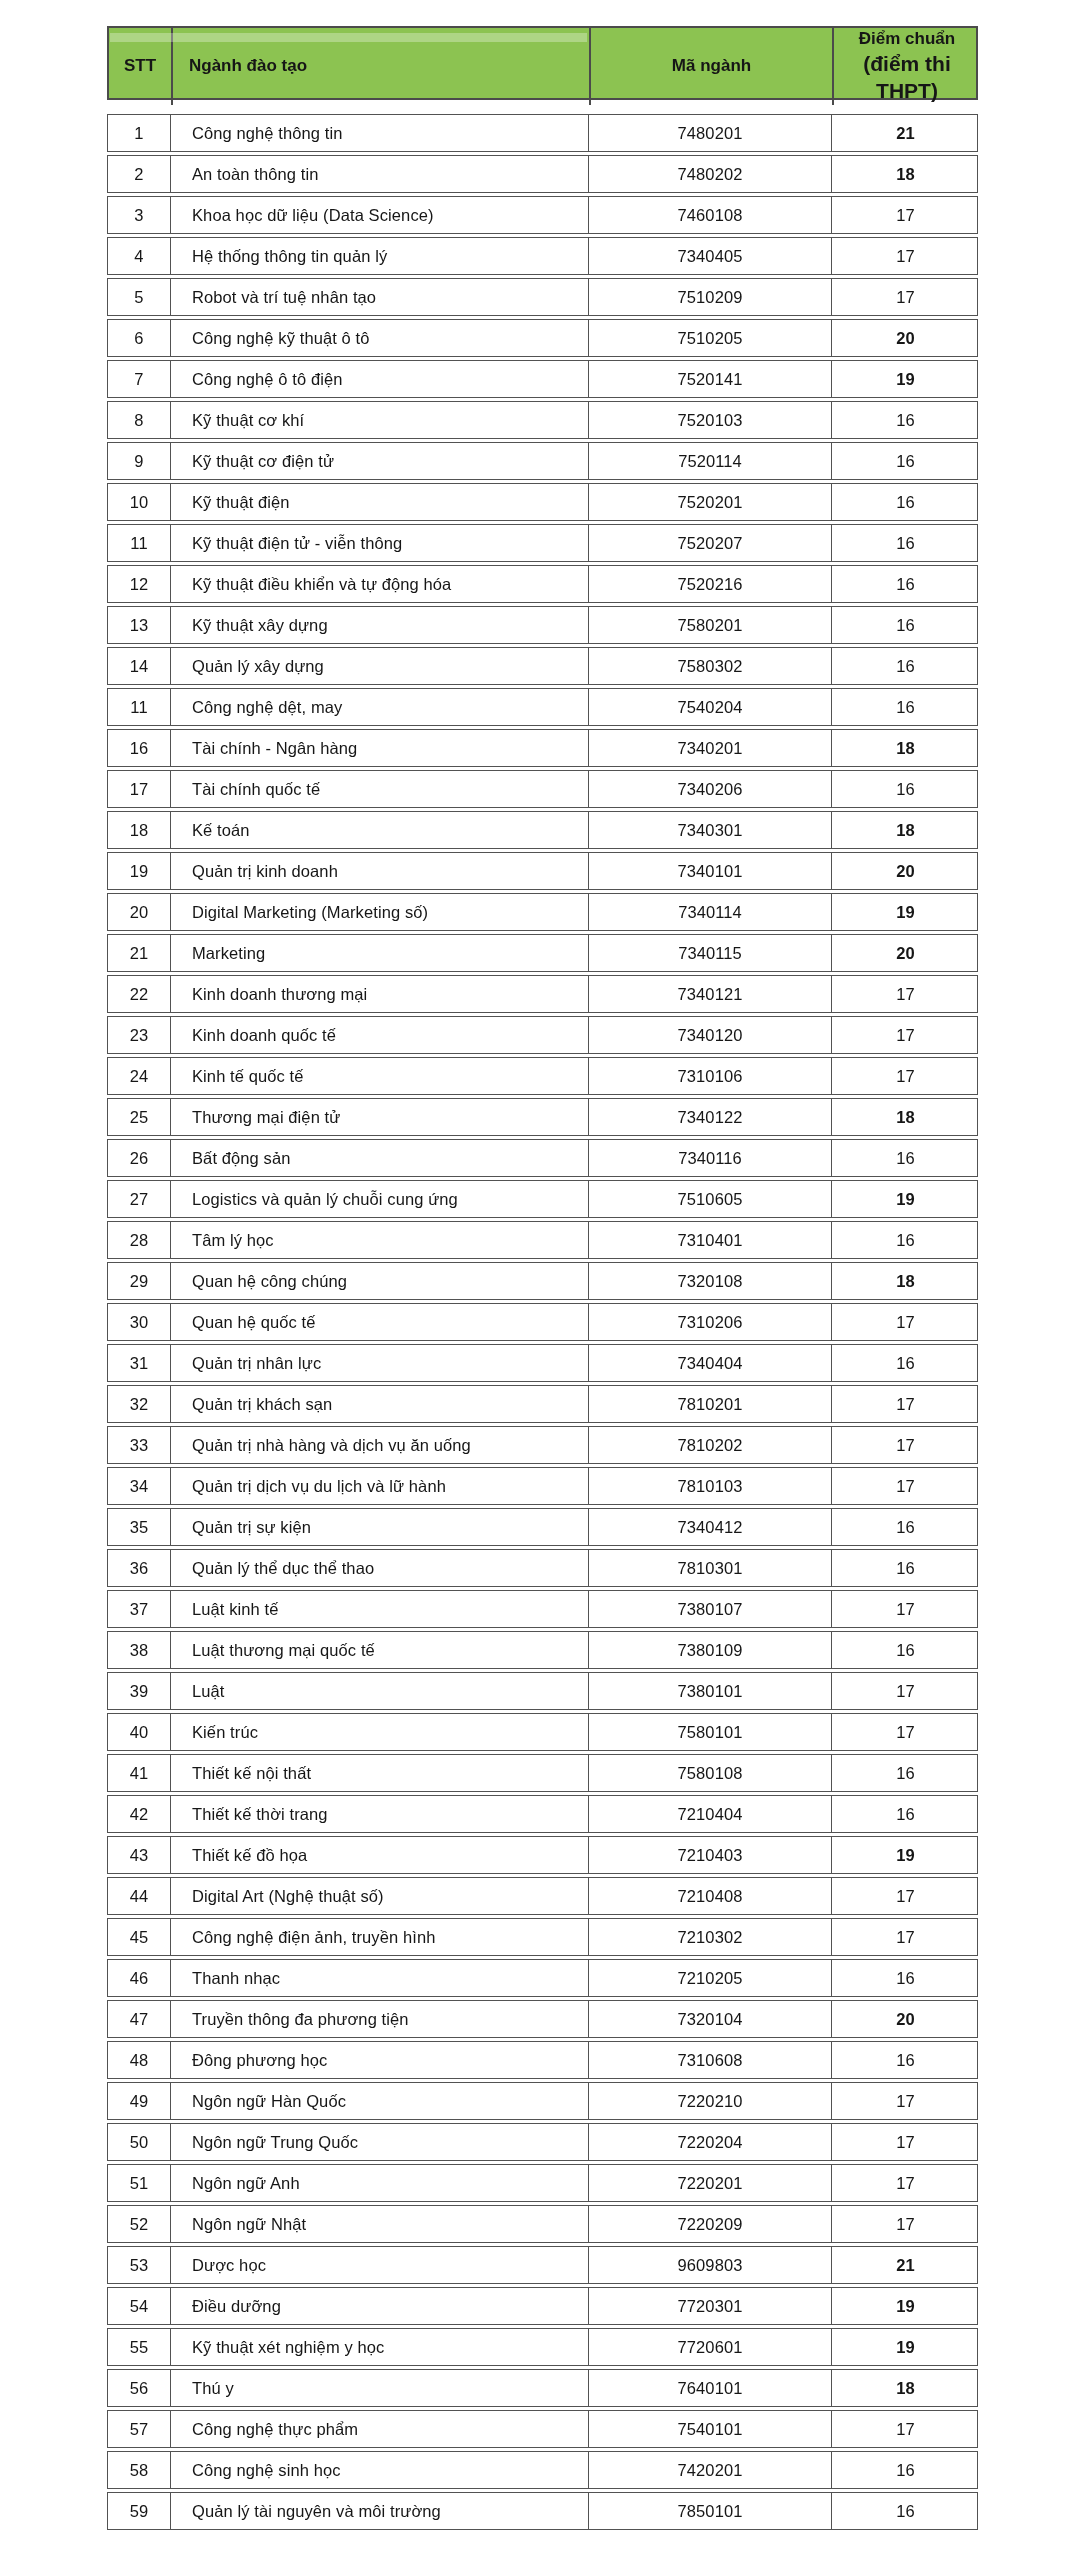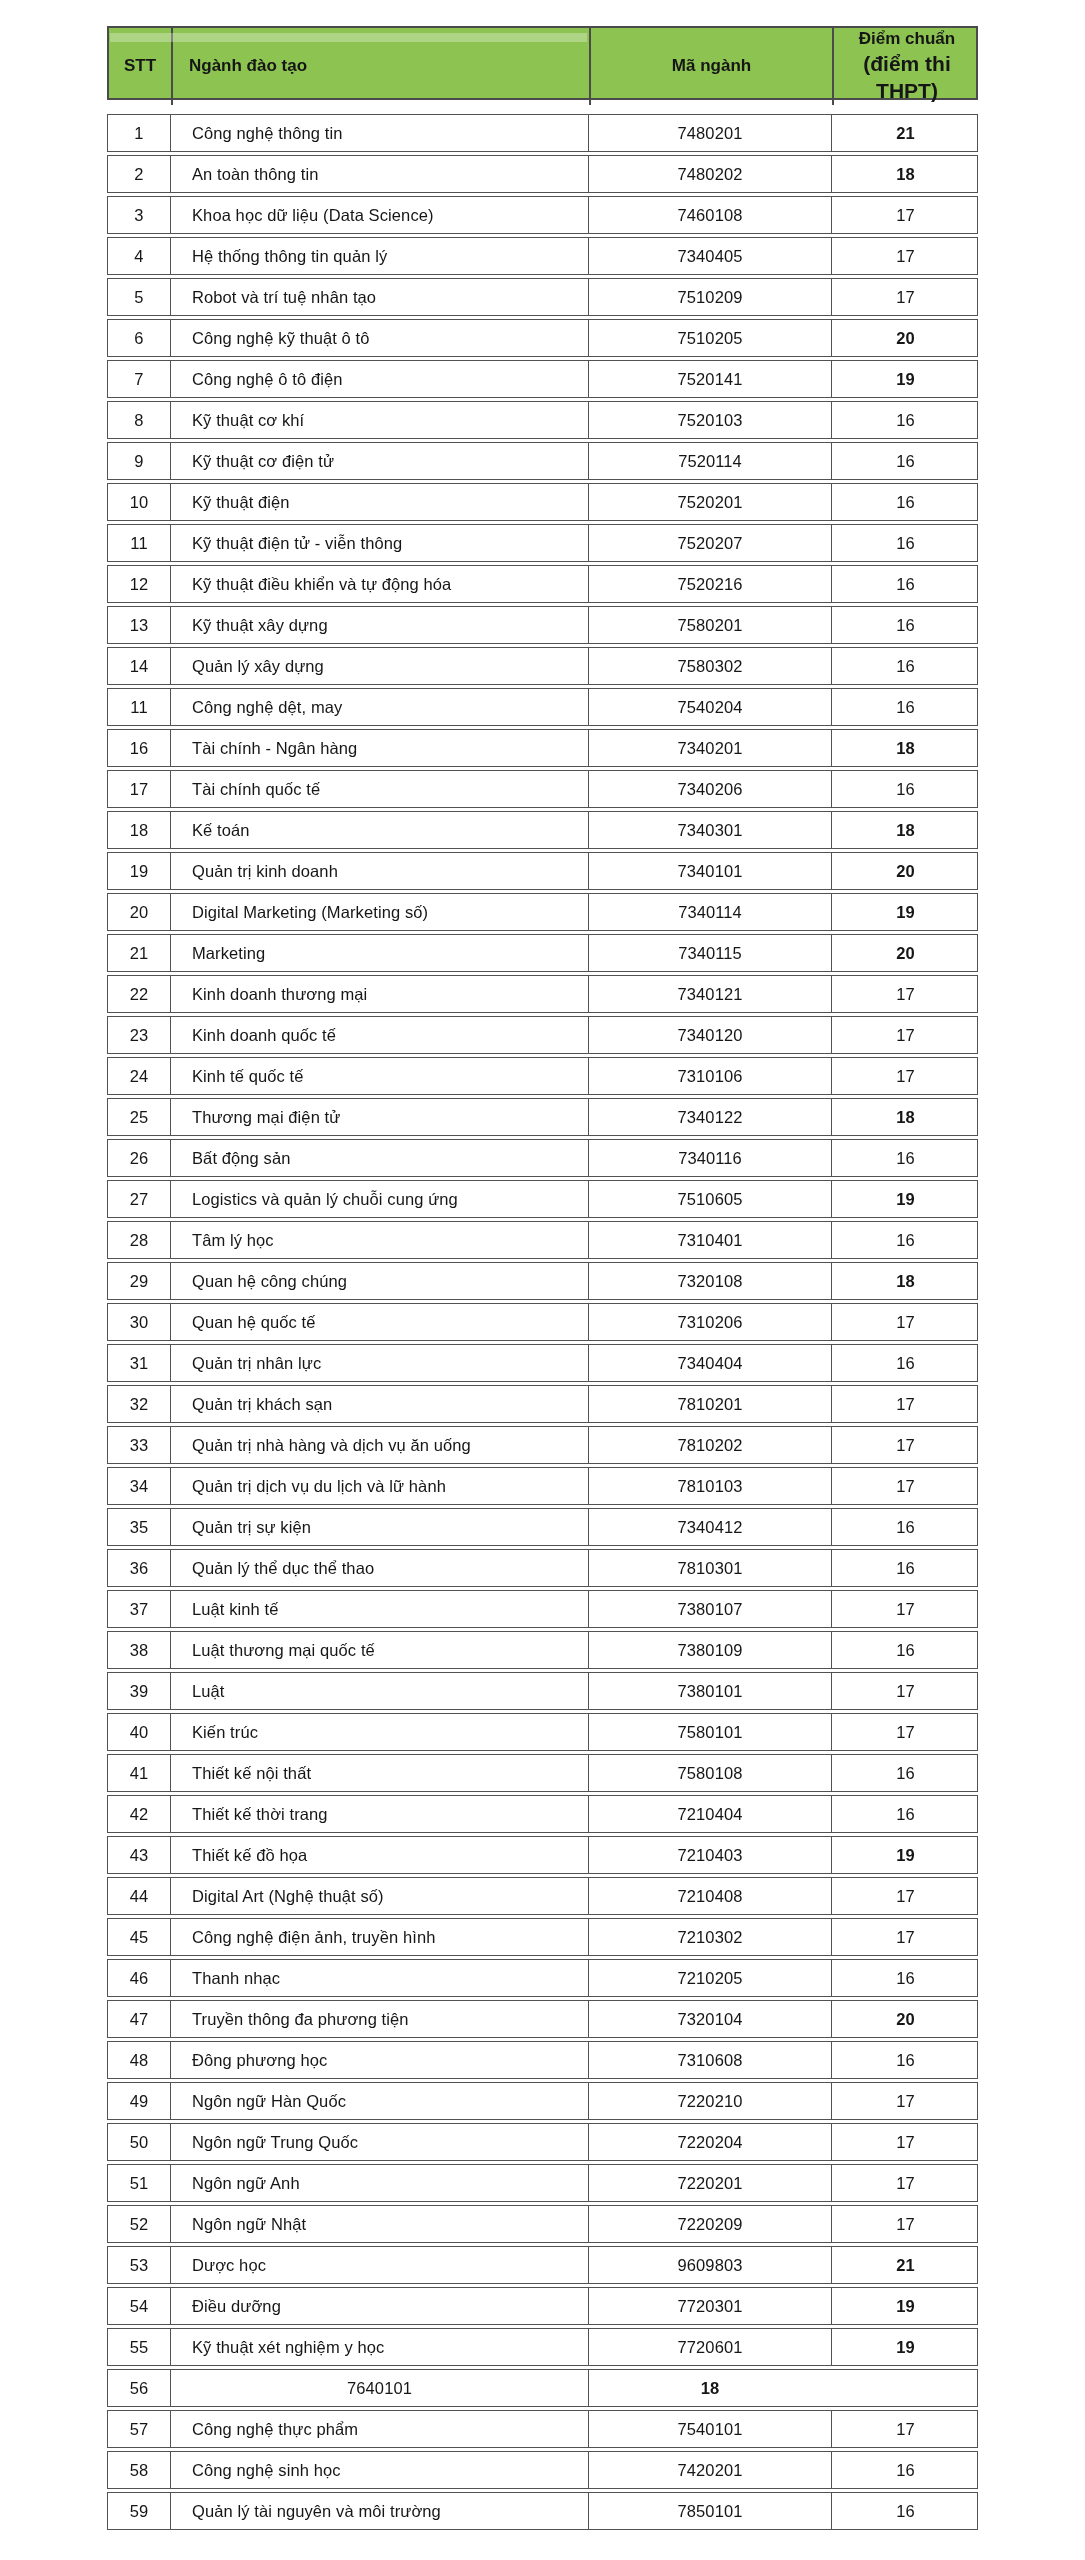--- a/index.html
+++ b/index.html
@@ -438,20 +438,21 @@
         <div class="cell score bold">19</div>
       </div>
       <div class="row">
         <div class="cell stt">55</div>
         <div class="cell major">Kỹ thuật xét nghiệm y học</div>
         <div class="cell code">7720601</div>
         <div class="cell score bold">19</div>
       </div>
       <div class="row">
         <div class="cell stt">56</div>
+        <div class="cell major">Thú y</div>
         <div class="cell code">7640101</div>
         <div class="cell score bold">18</div>
       </div>
       <div class="row">
         <div class="cell stt">57</div>
         <div class="cell major">Công nghệ thực phẩm</div>
         <div class="cell code">7540101</div>
         <div class="cell score">17</div>
       </div>
       <div class="row">

